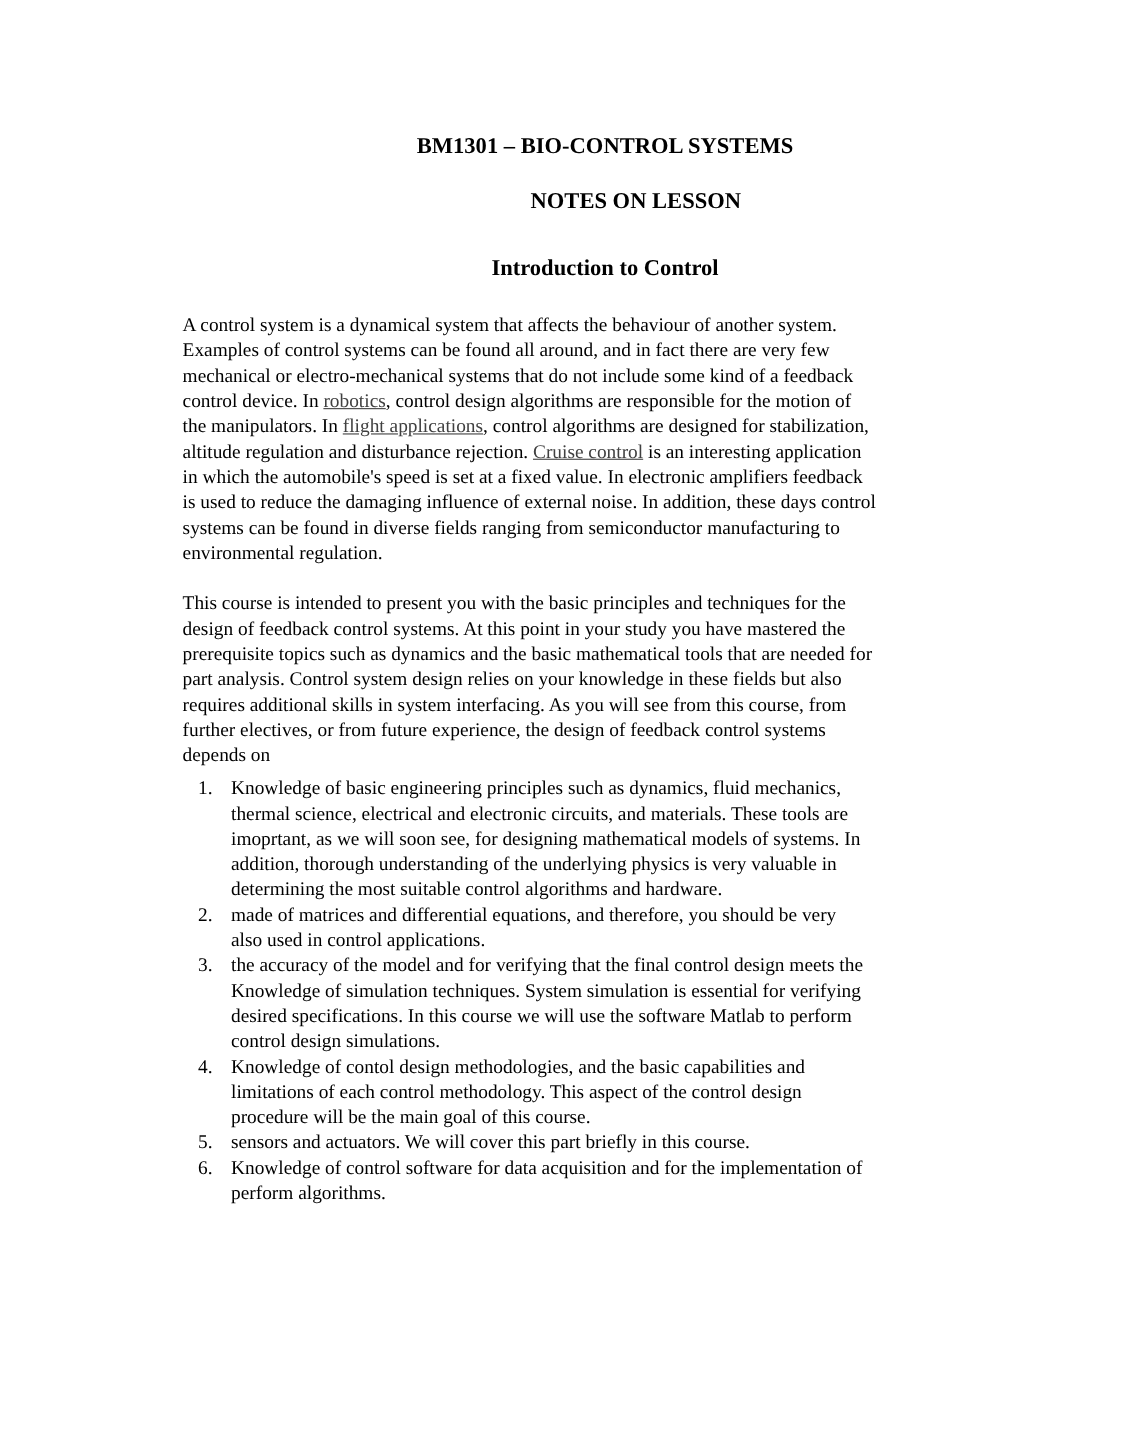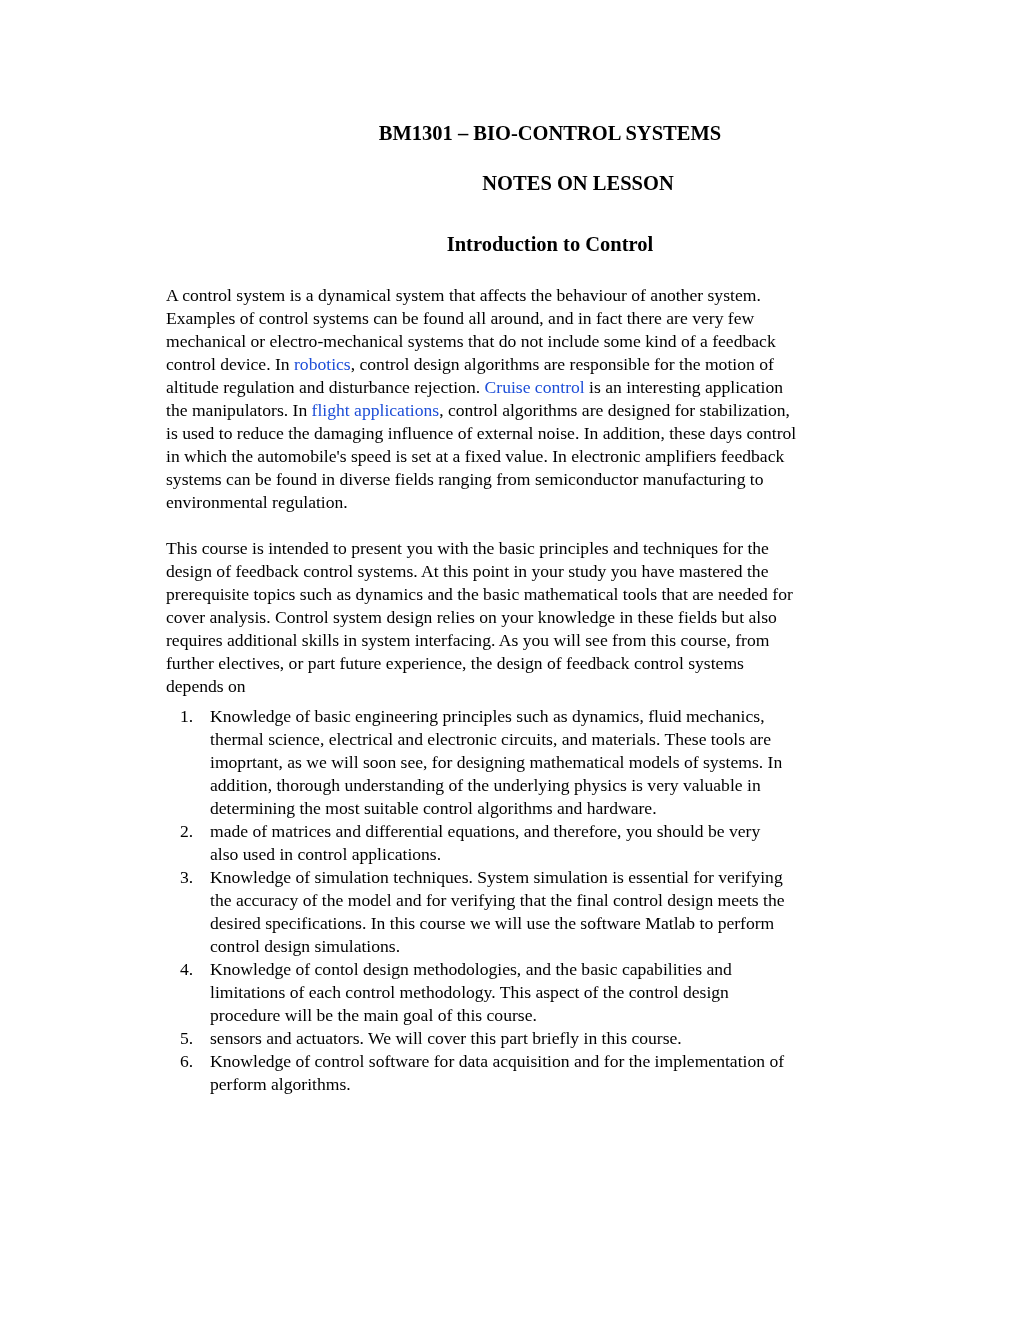--- a/index.html
+++ b/index.html
@@ -69,74 +69,75 @@
       margin: 0;
     }
     .num {
       position: absolute;
       left: 30px;
       top: 0;
       width: 24px;
       white-space: nowrap;
     }
     a.link {
-      color: #1d4ed8;
+      color: #404040;
+      text-decoration: underline;
       cursor: pointer;
     }
   </style>
 </head>
 <body>
 
 <div class="page">
 
   <h1 class="heading h1">BM1301 – BIO-CONTROL SYSTEMS</h1>
   <h2 class="heading h2">NOTES ON LESSON</h2>
   <h3 class="heading h3">Introduction to Control</h3>
 
   <p class="para p1">
     <span class="line">A control system is a dynamical system that affects the behaviour of another system.</span>
     <span class="line">Examples of control systems can be found all around, and in fact there are very few</span>
     <span class="line">mechanical or electro-mechanical systems that do not include some kind of a feedback</span>
     <span class="line"><span>control device. In </span><a class="link">robotics</a><span>, control design algorithms are responsible for the motion of</span></span>
+    <span class="line"><span>the manipulators. In </span><a class="link">flight applications</a><span>, control algorithms are designed for stabilization,</span></span>
     <span class="line"><span>altitude regulation and disturbance rejection. </span><a class="link">Cruise control</a><span> is an interesting application</span></span>
-    <span class="line"><span>the manipulators. In </span><a class="link">flight applications</a><span>, control algorithms are designed for stabilization,</span></span>
+    <span class="line">in which the automobile's speed is set at a fixed value. In electronic amplifiers feedback</span>
     <span class="line">is used to reduce the damaging influence of external noise. In addition, these days control</span>
-    <span class="line">in which the automobile's speed is set at a fixed value. In electronic amplifiers feedback</span>
     <span class="line">systems can be found in diverse fields ranging from semiconductor manufacturing to</span>
     <span class="line">environmental regulation.</span>
   </p>
 
   <p class="para p2">
     <span class="line">This course is intended to present you with the basic principles and techniques for the</span>
     <span class="line">design of feedback control systems. At this point in your study you have mastered the</span>
     <span class="line">prerequisite topics such as dynamics and the basic mathematical tools that are needed for</span>
-    <span class="line">cover analysis. Control system design relies on your knowledge in these fields but also</span>
+    <span class="line">part analysis. Control system design relies on your knowledge in these fields but also</span>
     <span class="line">requires additional skills in system interfacing. As you will see from this course, from</span>
-    <span class="line">further electives, or part future experience, the design of feedback control systems</span>
+    <span class="line">further electives, or from future experience, the design of feedback control systems</span>
     <span class="line">depends on</span>
   </p>
 
   <ol class="list">
     <li class="list-item">
       <span class="num">1.</span>
       <span class="line">Knowledge of basic engineering principles such as dynamics, fluid mechanics,</span>
       <span class="line">thermal science, electrical and electronic circuits, and materials. These tools are</span>
       <span class="line">imoprtant, as we will soon see, for designing mathematical models of systems. In</span>
       <span class="line">addition, thorough understanding of the underlying physics is very valuable in</span>
       <span class="line">determining the most suitable control algorithms and hardware.</span>
     </li>
     <li class="list-item">
       <span class="num">2.</span>
       <span class="line">made of matrices and differential equations, and therefore, you should be very</span>
       <span class="line">also used in control applications.</span>
     </li>
     <li class="list-item">
       <span class="num">3.</span>
+      <span class="line">the accuracy of the model and for verifying that the final control design meets the</span>
       <span class="line">Knowledge of simulation techniques. System simulation is essential for verifying</span>
-      <span class="line">the accuracy of the model and for verifying that the final control design meets the</span>
       <span class="line">desired specifications. In this course we will use the software Matlab to perform</span>
       <span class="line">control design simulations.</span>
     </li>
     <li class="list-item">
       <span class="num">4.</span>
       <span class="line">Knowledge of contol design methodologies, and the basic capabilities and</span>
       <span class="line">limitations of each control methodology. This aspect of the control design</span>
       <span class="line">procedure will be the main goal of this course.</span>
     </li>
     <li class="list-item">

